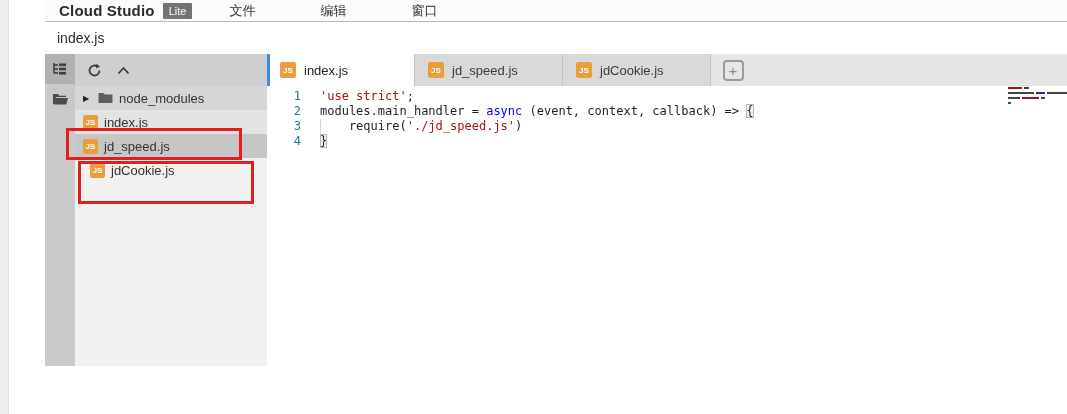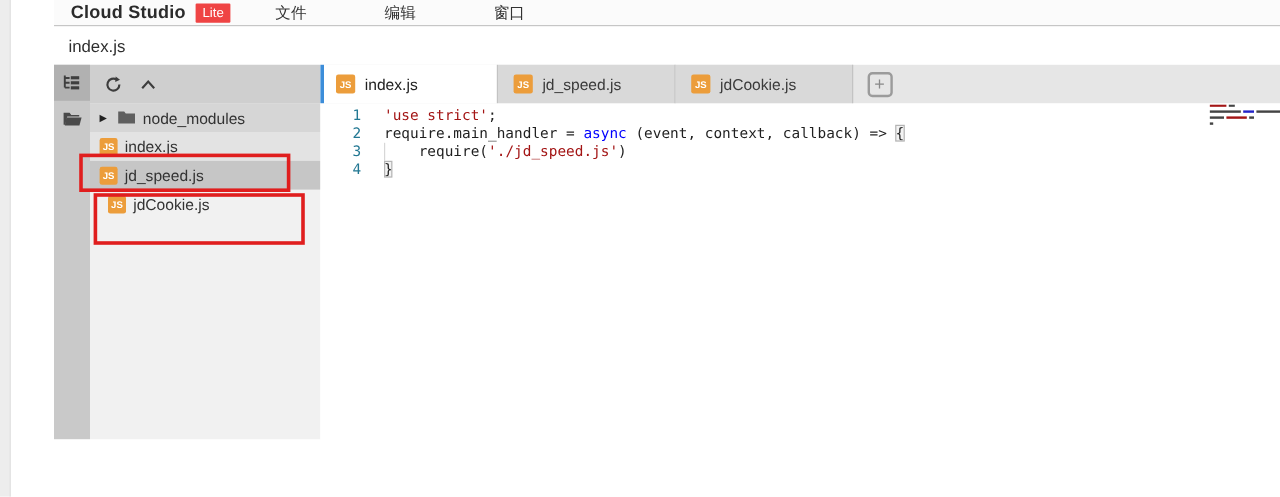--- a/index.html
+++ b/index.html
@@ -7,21 +7,21 @@
   body {
     width:1067px; height:414px; position:relative; overflow:hidden;
     background:#fff; font-family:"Liberation Sans","DejaVu Sans",sans-serif;
   }
   .left-strip { position:absolute; left:0; top:0; width:9px; height:414px; background:#ededed; border-right:1px solid #e2e2e2; }
   .app { position:absolute; left:45px; top:0; width:1022px; height:366px; display:flex; flex-direction:column; }
 
   
   .menubar { height:22px; flex:none; background:#fbfbfb; border-bottom:1px solid #b9b9b9; display:flex; align-items:center; padding-left:14px; }
   .brand { font-weight:bold; font-size:15px; color:#2b2b2b; letter-spacing:.2px; }
-  .lite-badge { background:#ef4444; color:#fff; font-size:11px; line-height:14px; padding:1px 6px; margin-left:8px; border-radius:1px; }
+  .lite-badge { background:#737373; color:#fff; font-size:11px; line-height:14px; padding:1px 6px; margin-left:8px; border-radius:1px; }
   .menu-item { font-size:13px; color:#333; margin-left:33px; cursor:default; }
   .menu-item:first-of-type { margin-left:37px; }
 
   
   .titlebar { height:32px; flex:none; background:#fff; display:flex; align-items:center; padding-left:12px; font-size:14px; color:#2e2e2e; }
 
   
   .main { flex:1; display:flex; min-height:0; }
   .activitybar { width:30px; flex:none; background:#c9c9c9; }
   .ab-item { width:30px; height:30px; display:flex; align-items:center; justify-content:center; }
@@ -180,21 +180,21 @@
           </div>
         </div>
       <div class="editor">
         <div>
             <div class="code-line">
               <span class="gutter">1</span>
               <span class="line-content"><span class="tk-string">'use strict'</span><span class="tk-plain">;</span></span>
             </div>
             <div class="code-line">
               <span class="gutter">2</span>
-              <span class="line-content"><span class="tk-plain">require.main_handler = </span><span class="tk-keyword">async</span><span class="tk-plain"> (event, context, callback) =&gt; </span><span class="tk-bracket">{</span></span>
+              <span class="line-content"><span class="tk-plain">modules.main_handler = </span><span class="tk-keyword">async</span><span class="tk-plain"> (event, context, callback) =&gt; </span><span class="tk-bracket">{</span></span>
             </div>
             <div class="code-line">
               <span class="gutter">3</span>
               <span class="line-content"><span class="indent-guide"></span><span class="tk-plain">    require(</span><span class="tk-string">'./jd_speed.js'</span><span class="tk-plain">)</span></span>
             </div>
             <div class="code-line">
               <span class="gutter">4</span>
               <span class="line-content"><span class="tk-bracket">}</span></span>
             </div>
           </div>

